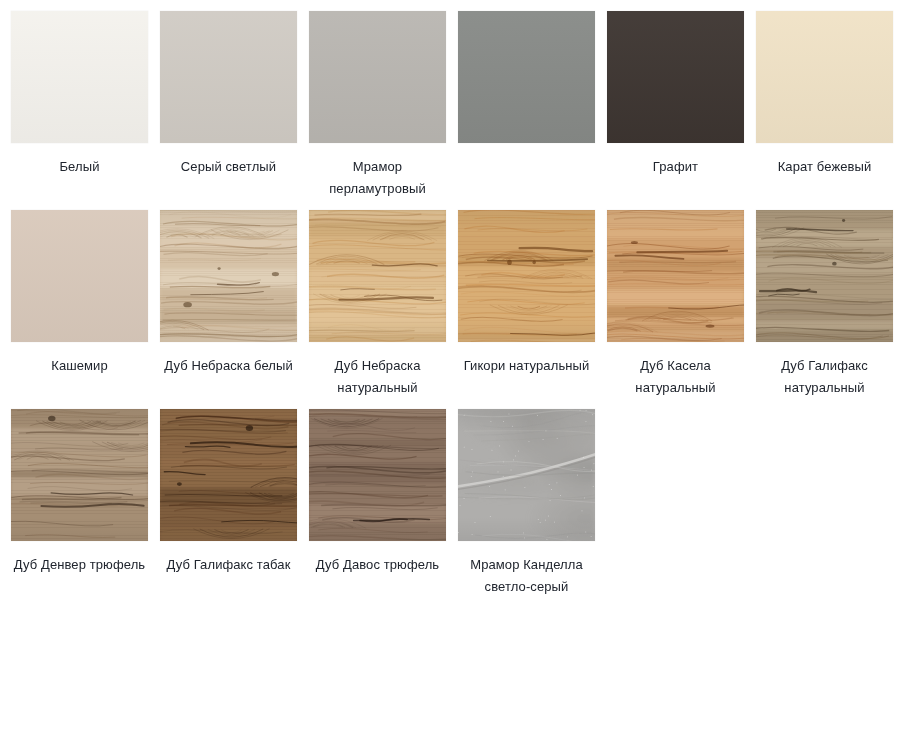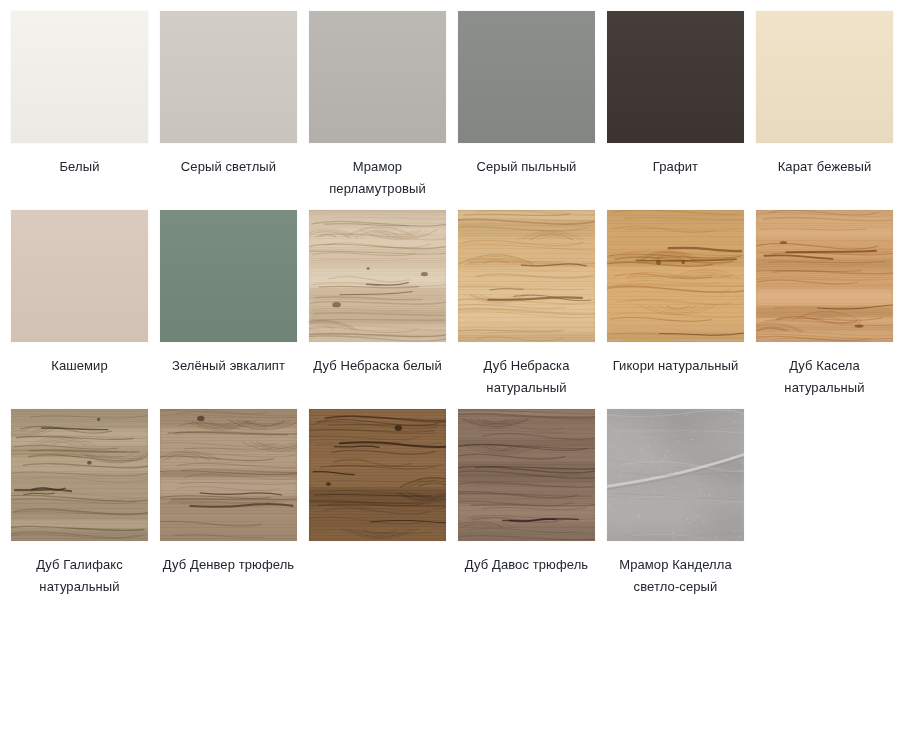--- a/index.html
+++ b/index.html
@@ -106,45 +106,38 @@
     <div class="swatch-cell">
       <div class="swatch-tile" style="background-color: rgb(185, 182, 177);">
         <div class="tex" style="background: linear-gradient(rgba(255, 255, 255, 0.043), rgba(0, 0, 0, 0.035));"></div>
       </div>
       <div class="swatch-label">Мрамор перламутровый</div>
     </div>
     <div class="swatch-cell">
       <div class="swatch-tile" style="background-color: rgb(135, 138, 135);">
         <div class="tex" style="background: linear-gradient(rgba(255, 255, 255, 0.043), rgba(0, 0, 0, 0.035));"></div>
       </div>
-      <div class="swatch-label">Серый пыльный</div>
     </div>
     <div class="swatch-cell">
       <div class="swatch-tile" style="background-color: rgb(61, 53, 49);">
         <div class="tex" style="background: linear-gradient(rgba(255, 255, 255, 0.043), rgba(0, 0, 0, 0.035));"></div>
       </div>
       <div class="swatch-label">Графит</div>
     </div>
     <div class="swatch-cell">
       <div class="swatch-tile" style="background-color: rgb(240, 226, 198);">
         <div class="tex" style="background: linear-gradient(rgba(255, 255, 255, 0.043), rgba(0, 0, 0, 0.035));"></div>
       </div>
       <div class="swatch-label">Карат бежевый</div>
     </div>
     <div class="swatch-cell">
       <div class="swatch-tile" style="background-color: rgb(217, 201, 187);">
         <div class="tex" style="background: linear-gradient(rgba(255, 255, 255, 0.043), rgba(0, 0, 0, 0.035));"></div>
       </div>
       <div class="swatch-label">Кашемир</div>
-    </div>
-    <div class="swatch-cell">
-      <div class="swatch-tile" style="background-color: rgb(116, 136, 123);">
-        <div class="tex" style="background: linear-gradient(rgba(255, 255, 255, 0.043), rgba(0, 0, 0, 0.035));"></div>
-      </div>
-      <div class="swatch-label">Зелёный эвкалипт</div>
     </div>
     <div class="swatch-cell">
       <div class="swatch-tile" style="background-color: rgb(215, 195, 168);">
         <div class="tex grain-bands" style="background: linear-gradient(rgba(231, 217, 196, 0.34) 0%, rgba(231, 217, 196, 0.34) 16.45%, rgba(231, 217, 196, 0.325) 16.45%, rgba(231, 217, 196, 0.325) 24.15%, rgba(231, 217, 196, 0.32) 24.15%, rgba(231, 217, 196, 0.32) 28.62%, rgba(0, 0, 0, 0) 28.62%, rgba(0, 0, 0, 0) 45.04%, rgba(231, 217, 196, 0.58) 45.04%, rgba(231, 217, 196, 0.58) 59.42%, rgba(166, 142, 110, 0.18) 59.42%, rgba(166, 142, 110, 0.18) 76.1%, rgba(166, 142, 110, 0.353) 76.1%, rgba(166, 142, 110, 0.353) 86.52%, rgba(0, 0, 0, 0) 86.52%, rgba(0, 0, 0, 0) 98.09%, rgba(231, 217, 196, 0.333) 98.09%, rgba(231, 217, 196, 0.333) 100%); filter: blur(1.6px);"></div>
         <div class="tex grain-fine" style="background: repeating-linear-gradient(rgba(166, 142, 110, 0.16) 0px, rgba(166, 142, 110, 0.16) 0.6px, rgba(0, 0, 0, 0) 0.6px, rgba(0, 0, 0, 0) 2.18px);"></div>
         <svg class="tex grain-streaks" viewBox="0 0 137 132" preserveAspectRatio="none" style="width: 100%; height: 100%;">
           <path d="M8.8,4.9 C43.8,-6.0 96.1,15.8 131.1,4.6" fill="none" stroke="rgba(231,217,196,0.3245853511895984)" stroke-width="0.53"></path>
           <path d="M3.1,74.8 C38.1,68.0 108.9,81.6 143.9,73.3" fill="none" stroke="rgba(166,142,110,0.34320345159620047)" stroke-width="0.66"></path>
           <path d="M11.2,26.5 C46.2,18.3 107.4,34.8 142.4,28.3" fill="none" stroke="rgba(231,217,196,0.5190361660718917)" stroke-width="1.32"></path>
           <path d="M-9.3,1.5 C25.7,-1.7 120.1,4.7 155.1,0.1" fill="none" stroke="rgba(166,142,110,0.2387364573497325)" stroke-width="0.47"></path>
@@ -529,20 +522,21 @@
           <path d="M33.3,119.7 Q71.5,139.3 109.6,119.7" fill="none" stroke="rgba(90,63,39,0.33877216500230134)" stroke-width="0.54"></path>
           <path d="M61.7,112.9 q29.7,-2.7 54.5,-0.5 t44.6,1.9" fill="none" stroke="rgba(50,33,15,0.62)" stroke-width="0.90" stroke-linecap="round"></path>
           <path d="M25.4,37.6 q13.4,0.7 24.5,-0.2 t20.0,1.0" fill="none" stroke="rgba(50,33,15,0.62)" stroke-width="1.31" stroke-linecap="round"></path>
           <path d="M30.9,34.3 q32.5,-2.5 59.5,1.0 t48.7,2.3" fill="none" stroke="rgba(50,33,15,0.62)" stroke-width="2.00" stroke-linecap="round"></path>
           <path d="M4.3,62.7 q12.2,-0.4 22.4,1.2 t18.4,1.7" fill="none" stroke="rgba(50,33,15,0.62)" stroke-width="1.36" stroke-linecap="round"></path>
           <ellipse cx="19.4" cy="75.1" rx="2.5" ry="1.8" fill="rgba(50,33,15,0.6)"></ellipse>
           <ellipse cx="89.4" cy="19.1" rx="3.7" ry="2.9" fill="rgba(50,33,15,0.6)"></ellipse>
         </svg>
         <div class="tex vign"></div>
       </div>
+      <div class="swatch-label">Дуб Галифакс табак</div>
     </div>
     <div class="swatch-cell">
       <div class="swatch-tile" style="background-color: rgb(141, 117, 99);">
         <div class="tex grain-bands" style="background: linear-gradient(rgba(166, 141, 121, 0.53) 0%, rgba(166, 141, 121, 0.53) 6.14%, rgba(0, 0, 0, 0) 6.14%, rgba(0, 0, 0, 0) 12.75%, rgba(0, 0, 0, 0) 12.75%, rgba(0, 0, 0, 0) 19.6%, rgba(0, 0, 0, 0) 19.6%, rgba(0, 0, 0, 0) 23.81%, rgba(106, 85, 71, 0.337) 23.81%, rgba(106, 85, 71, 0.337) 28.58%, rgba(0, 0, 0, 0) 28.58%, rgba(0, 0, 0, 0) 40.61%, rgba(106, 85, 71, 0.345) 40.61%, rgba(106, 85, 71, 0.345) 55.69%, rgba(0, 0, 0, 0) 55.69%, rgba(0, 0, 0, 0) 71.96%, rgba(166, 141, 121, 0.494) 71.96%, rgba(166, 141, 121, 0.494) 81.8%, rgba(166, 141, 121, 0.506) 81.8%, rgba(166, 141, 121, 0.506) 86.44%, rgba(0, 0, 0, 0) 86.44%, rgba(0, 0, 0, 0) 90.94%, rgba(0, 0, 0, 0) 90.94%, rgba(0, 0, 0, 0) 100%); filter: blur(1.6px);"></div>
         <div class="tex grain-fine" style="background: repeating-linear-gradient(rgba(106, 85, 71, 0.16) 0px, rgba(106, 85, 71, 0.16) 0.6px, rgba(0, 0, 0, 0) 0.6px, rgba(0, 0, 0, 0) 2.41px);"></div>
         <svg class="tex grain-streaks" viewBox="0 0 137 132" preserveAspectRatio="none" style="width: 100%; height: 100%;">
           <path d="M23.4,99.8 C58.4,95.2 93.6,104.3 128.6,98.8" fill="none" stroke="rgba(106,85,71,0.2811749648256227)" stroke-width="0.78"></path>
           <path d="M-14.6,85.6 C20.4,75.8 84.1,95.3 119.1,86.3" fill="none" stroke="rgba(166,141,121,0.3986734593566507)" stroke-width="1.31"></path>
           <path d="M17.4,58.9 C52.4,54.0 114.6,63.8 149.6,58.6" fill="none" stroke="rgba(106,85,71,0.4448920190054923)" stroke-width="1.13"></path>
           <path d="M9.3,109.1 C44.3,101.1 112.4,117.2 147.4,107.4" fill="none" stroke="rgba(166,141,121,0.2899612230993807)" stroke-width="0.98"></path>

